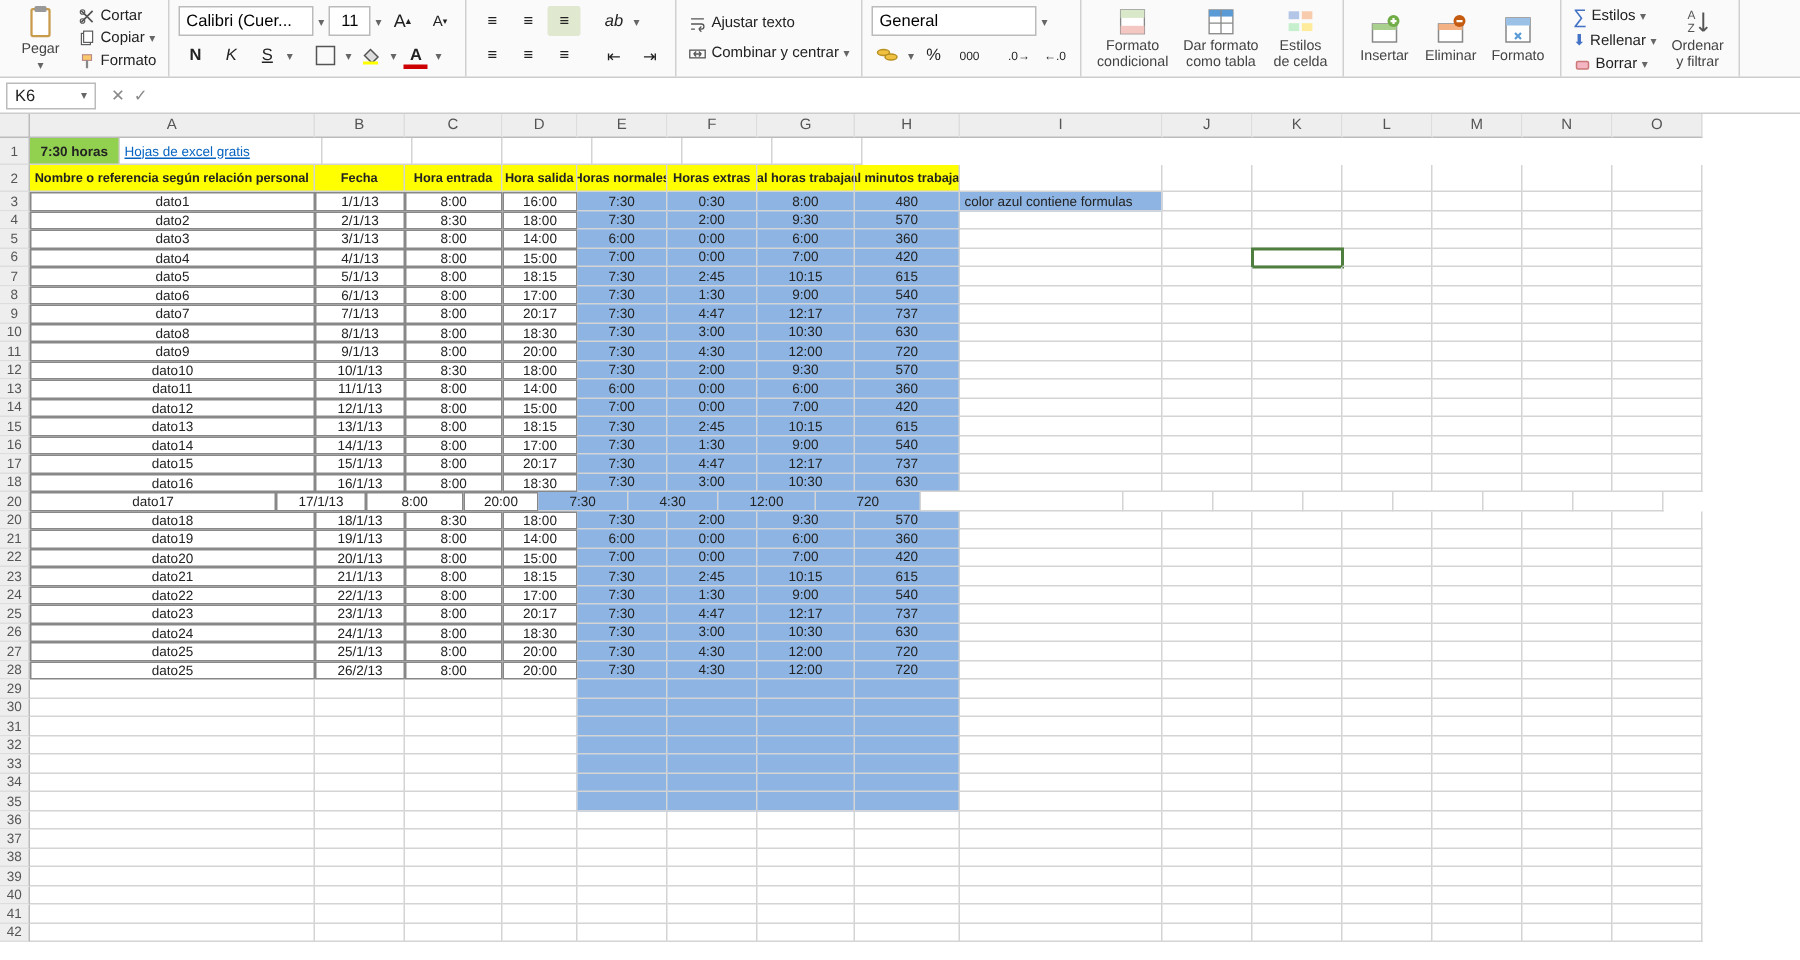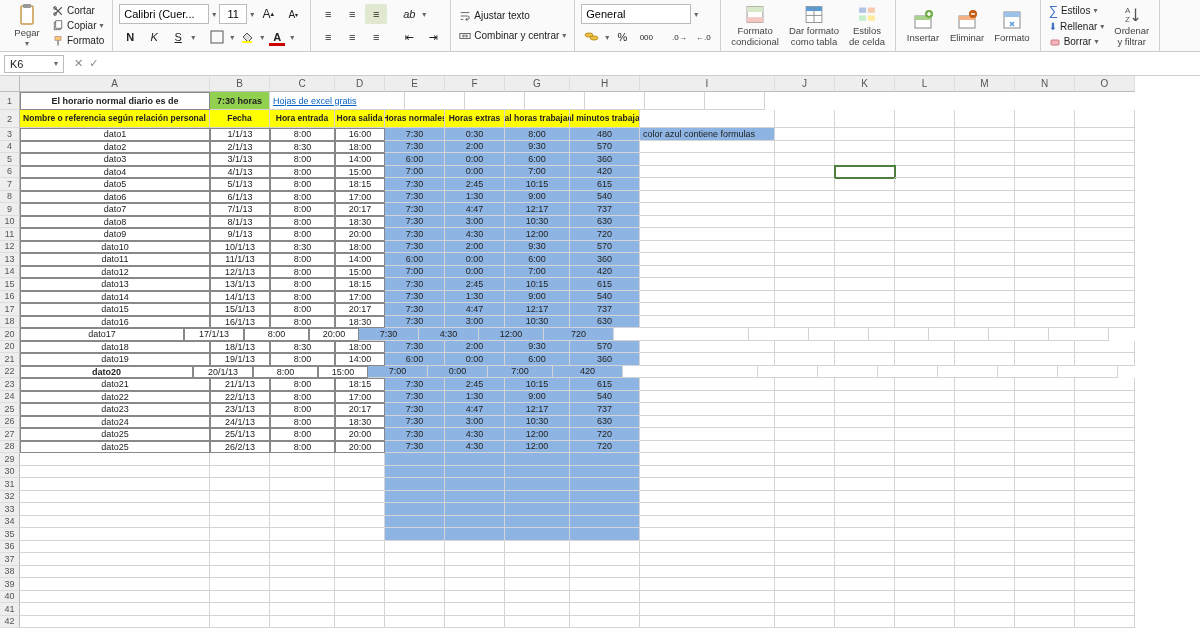--- a/index.html
+++ b/index.html
@@ -343,21 +343,20 @@
         <div class="colhdr" style="width: 135px;">I</div>
         <div class="colhdr" style="width: 60px;">J</div>
         <div class="colhdr" style="width: 60px;">K</div>
         <div class="colhdr" style="width: 60px;">L</div>
         <div class="colhdr" style="width: 60px;">M</div>
         <div class="colhdr" style="width: 60px;">N</div>
         <div class="colhdr" style="width: 60px;">O</div>
       </div>
     <div class="rows" id="rows">
         <div class="row" style="height: 18px;">
-          <div class="cell c b thick-border" style="width: 190px;">El horario normal diario es de</div>
           <div class="cell green" style="width: 60px;">7:30 horas</div>
           <div class="cell link" style="width: 135px;">Hojas de excel gratis</div>
           <div class="cell " style="width: 60px;"></div>
           <div class="cell " style="width: 60px;"></div>
           <div class="cell " style="width: 60px;"></div>
           <div class="cell " style="width: 60px;"></div>
           <div class="cell " style="width: 60px;"></div>
           <div class="cell " style="width: 60px;"></div>
         </div>
         <div class="row" style="height: 18px;">
@@ -694,21 +693,21 @@
           <div class="cell c blue" style="width: 70px;">360</div>
           <div class="cell " style="width: 135px;"></div>
           <div class="cell " style="width: 60px;"></div>
           <div class="cell " style="width: 60px;"></div>
           <div class="cell " style="width: 60px;"></div>
           <div class="cell " style="width: 60px;"></div>
           <div class="cell " style="width: 60px;"></div>
           <div class="cell " style="width: 60px;"></div>
         </div>
         <div class="row">
-          <div class="cell c thick-border" style="width: 173px; font-weight: bold;">dato20</div>
+          <div class="cell c thick-border" style="width: 190px;">dato20</div>
           <div class="cell c thick-border" style="width: 60px;">20/1/13</div>
           <div class="cell c thick-border" style="width: 65px;">8:00</div>
           <div class="cell c thick-border" style="width: 50px;">15:00</div>
           <div class="cell c blue" style="width: 60px;">7:00</div>
           <div class="cell c blue" style="width: 60px;">0:00</div>
           <div class="cell c blue" style="width: 65px;">7:00</div>
           <div class="cell c blue" style="width: 70px;">420</div>
           <div class="cell " style="width: 135px;"></div>
           <div class="cell " style="width: 60px;"></div>
           <div class="cell " style="width: 60px;"></div>

